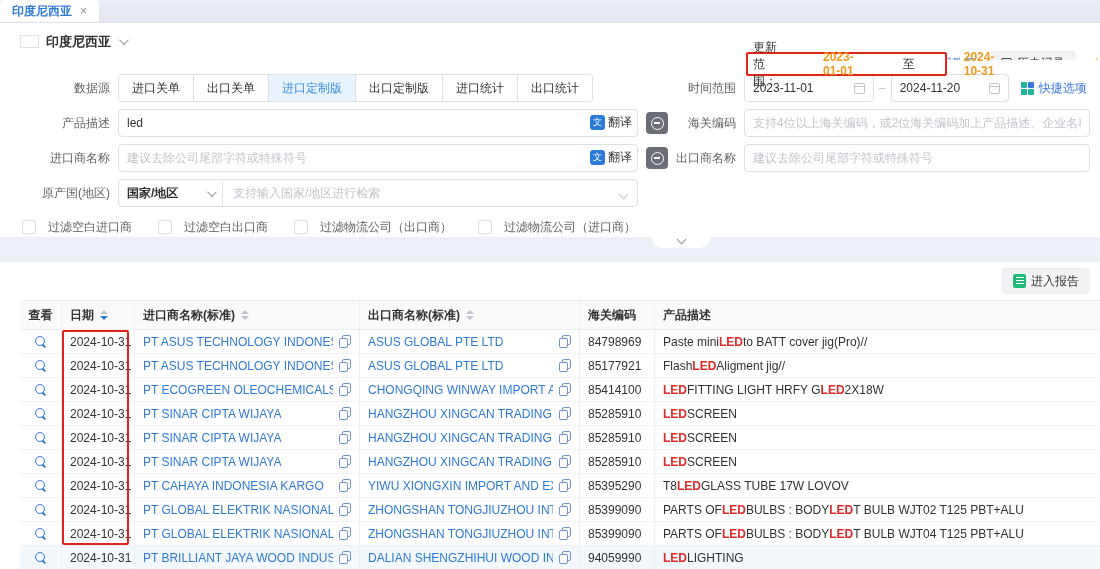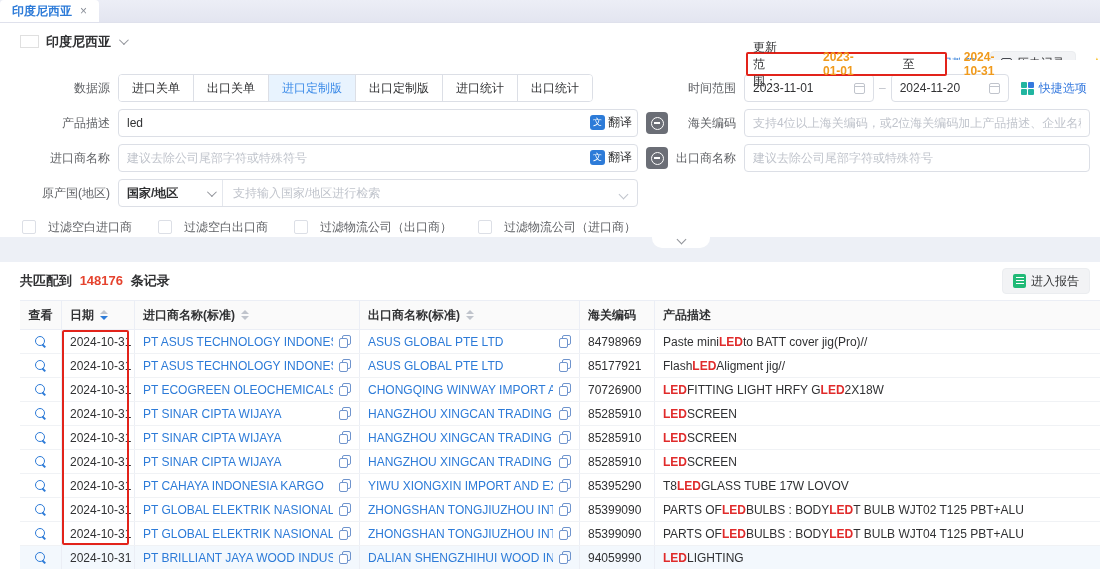--- a/index.html
+++ b/index.html
@@ -237,25 +237,20 @@
       </span>
     </div>
 
   <div class="collapse-tab">
     <span class="cchev"></span>
   </div>
 </div>
 
 <div class="results-panel">
   <div class="results-head">
-    <span class="count-line">
-      <span>共匹配到</span>
-      <span class="count-num">148176</span>
-      <span>条记录</span>
-    </span>
     <span class="report-btn">
       <span class="report-icon"></span>
       <span>进入报告</span>
     </span>
   </div>
   <div class="tbl">
     <div class="thead">
         <div class="th col-view">
           <span>查看</span>
         </div>
@@ -361,21 +356,21 @@
           <div class="td col-exp">
             <a class="lnk">CHONGQING WINWAY IMPORT AND E...</a>
             <span class="cpy">
               <svg width="12" height="13" viewBox="0 0 12 13">
                 <rect x="3.5" y="0.5" width="8" height="9" rx="1.5" fill="none" stroke="#6f94cd"></rect>
                 <rect x="0.5" y="3.5" width="8" height="9" rx="1.5" fill="#fff" stroke="#6f94cd"></rect>
               </svg>
             </span>
           </div>
           <div class="td col-hs">
-            <span class="hs-val">70726900</span>
+            <span class="hs-val">85414100</span>
           </div>
           <div class="td col-desc"><span class="hl">LED</span> FITTING LIGHT HRFY G <span class="hl">LED</span> 2X18W</div>
         </div>
         <div class="trow">
           <div class="td col-view">
             <span class="mag"></span>
           </div>
           <div class="td col-date">2024-10-31</div>
           <div class="td col-imp">
             <a class="lnk">PT SINAR CIPTA WIJAYA</a>

